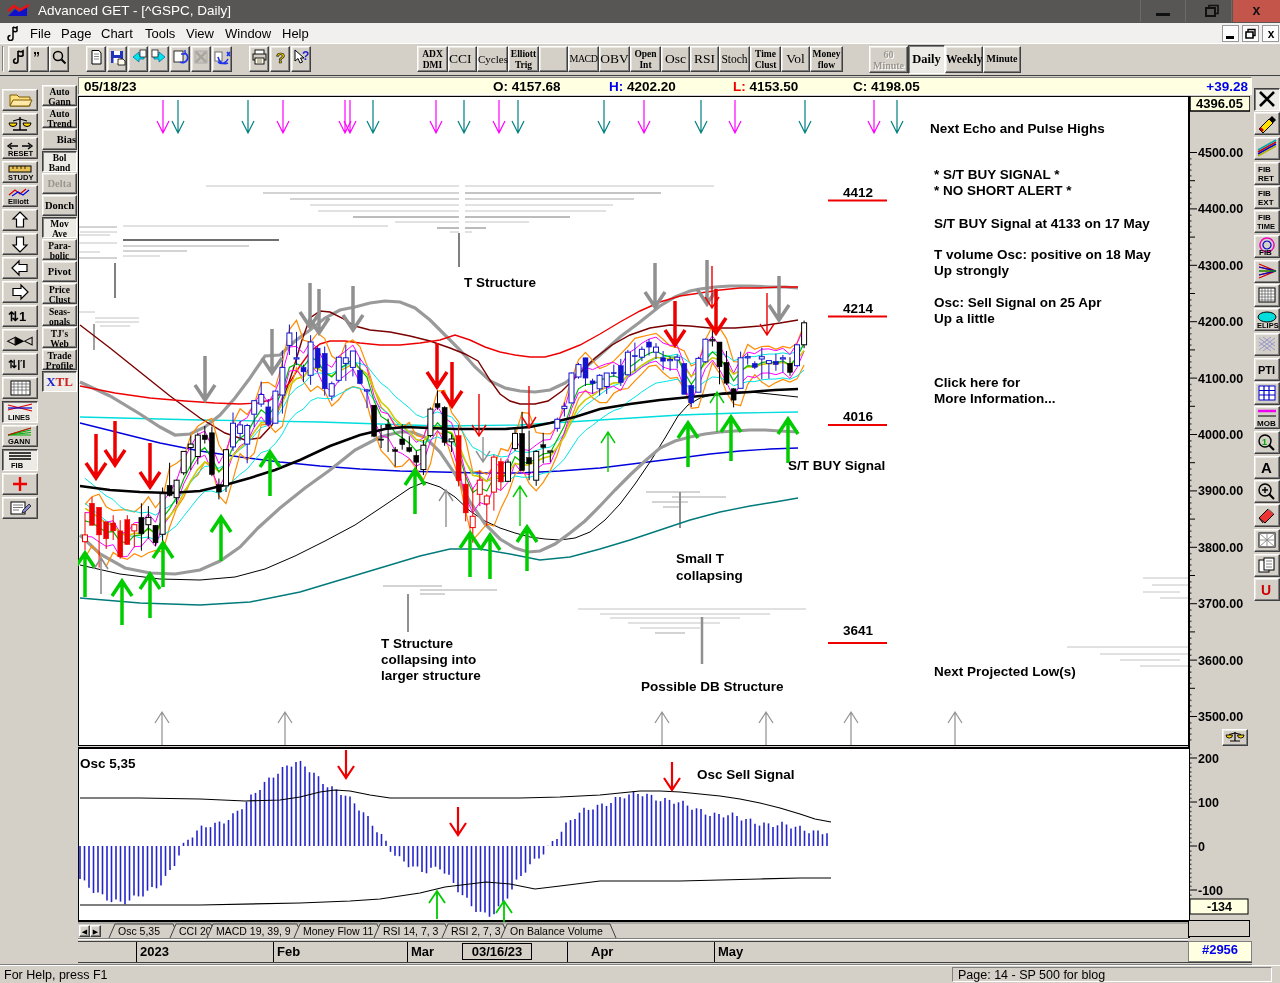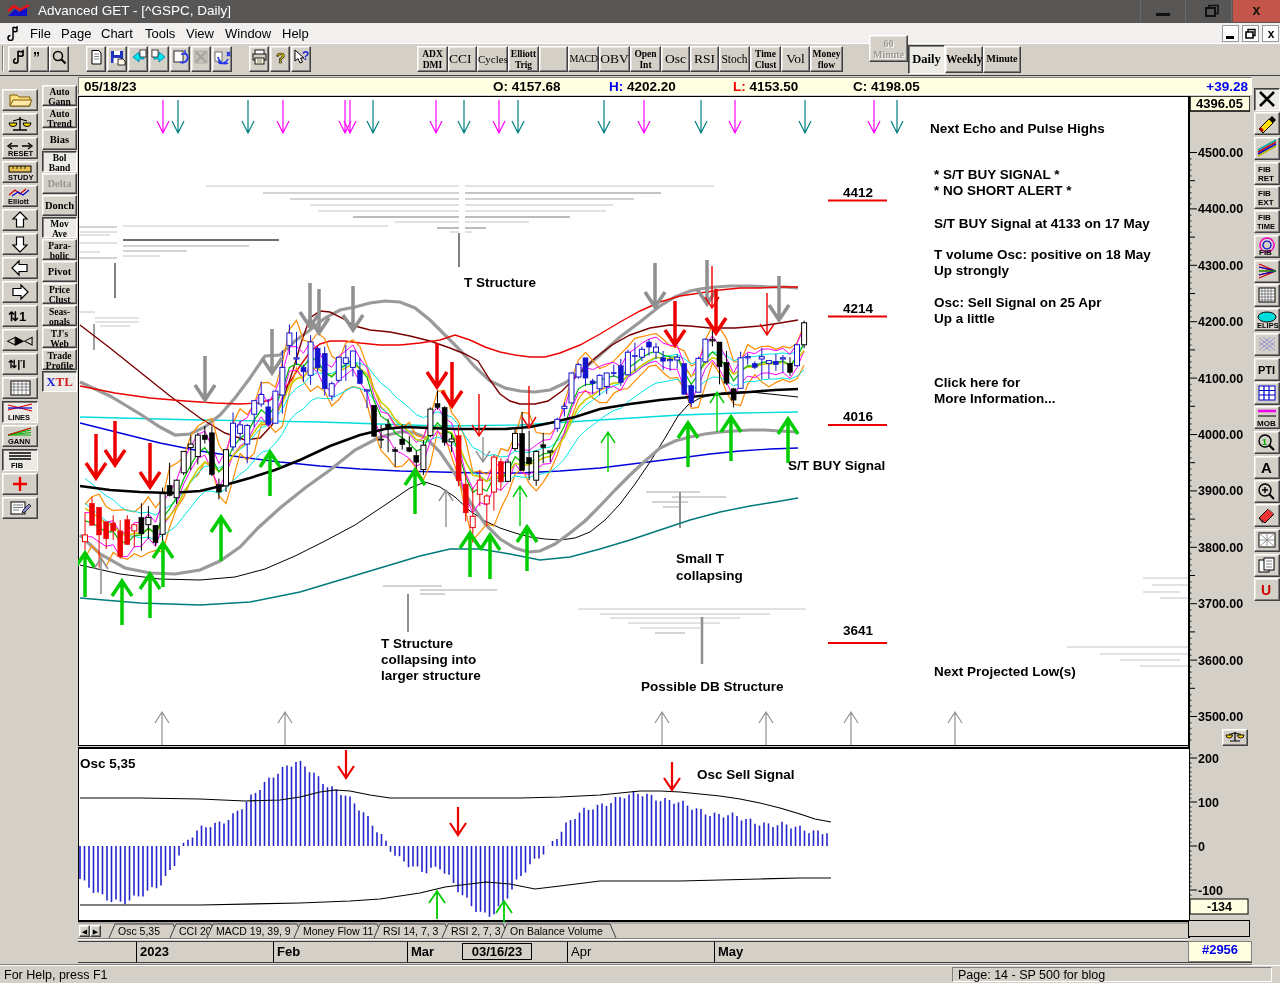--- a/index.html
+++ b/index.html
@@ -165,21 +165,21 @@
   </div>
 <div class="btn " style="left:750px;top:46px;width:31px;height:26px;">
     <div style="text-align:center;font-family:'Liberation Serif',serif;font-weight:bold;font-size:9.5px;line-height:10.5px;margin-top:2px">Time<br>Clust</div>
   </div>
 <div class="btn " style="left:781px;top:46px;width:29px;height:26px;">
     <div style="text-align:center;font-family:'Liberation Serif',serif;font-size:13.5px;line-height:24px;">Vol</div>
   </div>
 <div class="btn " style="left:810px;top:46px;width:33px;height:26px;">
     <div style="text-align:center;font-family:'Liberation Serif',serif;font-weight:bold;font-size:9.5px;line-height:10.5px;margin-top:2px">Money<br>flow</div>
   </div>
-<div class="btn " style="left:869px;top:35px;width:39px;height:27px;">
+<div class="btn " style="left:869px;top:46px;width:39px;height:27px;">
     <div style="text-align:center;font-family:'Liberation Serif',serif;font-weight:bold;font-size:10px;line-height:11px;margin-top:2px;color:#9a968e;text-shadow:1px 1px 0 #fff;">60<br>Minute</div>
   </div>
 <div class="btn pr" style="left:908px;top:45px;width:37px;height:29px;">
     <div style="text-align:center;font-family:'Liberation Serif',serif;font-weight:bold;font-size:12.5px;line-height:26px;">Daily</div>
   </div>
 <div class="btn " style="left:945px;top:46px;width:38px;height:27px;">
     <div style="text-align:center;font-family:'Liberation Serif',serif;font-weight:bold;font-size:11.5px;line-height:24px;">Weekly</div>
   </div>
 <div class="btn " style="left:983px;top:46px;width:38px;height:27px;">
     <div style="text-align:center;font-family:'Liberation Serif',serif;font-weight:bold;font-size:10px;line-height:24px;">Minute</div>
@@ -298,21 +298,21 @@
       <path d="M20 12 l6 -6 2 2 -6 6 -3 1 Z" fill="#88c" stroke="#000" stroke-width="0.7"></path>
     </svg>
   </div>
 <div class="btn " style="left:42px;top:85px;width:35px;height:21px;">
     <div style="text-align:center;font-family:'Liberation Serif',serif;font-weight:bold;font-size:9.5px;line-height:10px;margin-top:1px;color:#000">Auto<br>Gann</div>
   </div>
 <div class="btn " style="left:42px;top:107px;width:35px;height:21px;">
     <div style="text-align:center;font-family:'Liberation Serif',serif;font-weight:bold;font-size:9.5px;line-height:10px;margin-top:1px;color:#000">Auto<br>Trend</div>
   </div>
 <div class="btn " style="left:42px;top:129px;width:35px;height:21px;">
-    <div style="text-align:center;font-family:'Liberation Serif',serif;font-weight:bold;font-size:10.5px;line-height:19px;color:#000">Bias</div>
+    <div style="text-align:right;font-family:'Liberation Serif',serif;font-weight:bold;font-size:10.5px;line-height:19px;color:#000">Bias</div>
   </div>
 <div class="btn pr" style="left:42px;top:151px;width:35px;height:21px;">
     <div style="text-align:center;font-family:'Liberation Serif',serif;font-weight:bold;font-size:9.5px;line-height:10px;margin-top:1px;color:#000">Bol<br>Band</div>
   </div>
 <div class="btn " style="left:42px;top:173px;width:35px;height:21px;">
     <div style="text-align:center;font-family:'Liberation Serif',serif;font-weight:bold;font-size:10.5px;line-height:19px;color:#9a968e">Delta</div>
   </div>
 <div class="btn " style="left:42px;top:195px;width:35px;height:21px;">
     <div style="text-align:center;font-family:'Liberation Serif',serif;font-weight:bold;font-size:10.5px;line-height:19px;color:#000">Donch</div>
   </div>
@@ -1096,21 +1096,21 @@
     <text x="432" y="12.5" font-size="10.5">On Balance Volume</text>
   </svg>
 <div class="abs" style="left:78px;top:938px;width:1110px;height:2px;border-top:1px solid #808080;border-bottom:1px solid #fff;"></div>
 <div class="abs" style="left:78px;top:941px;width:1174px;height:22px;background:#d4d0c8;border-top:1px solid #404040;border-bottom:1px solid #404040;"></div>
 <div class="abs" style="left:140px;top:944px;font-size:13px;font-weight:bold;">2023</div>
 <div class="abs" style="left:136px;top:942px;width:1px;height:20px;background:#000;"></div>
 <div class="abs" style="left:277px;top:944px;font-size:13px;font-weight:bold;">Feb</div>
 <div class="abs" style="left:273px;top:942px;width:1px;height:20px;background:#000;"></div>
 <div class="abs" style="left:411px;top:944px;font-size:13px;font-weight:bold;">Mar</div>
 <div class="abs" style="left:407px;top:942px;width:1px;height:20px;background:#000;"></div>
-<div class="abs" style="left:571px;top:944px;font-size:13px;font-weight:normal;">Apr</div>
+<div class="abs" style="left:591px;top:944px;font-size:13px;font-weight:bold;">Apr</div>
 <div class="abs" style="left:567px;top:942px;width:1px;height:20px;background:#000;"></div>
 <div class="abs" style="left:718px;top:944px;font-size:13px;font-weight:bold;">May</div>
 <div class="abs" style="left:714px;top:942px;width:1px;height:20px;background:#000;"></div>
 <div class="abs" style="left:462px;top:943px;width:70px;height:17px;border:1px solid #000;background:#d4d0c8;text-align:center;font-size:13px;font-weight:bold;">03/16/23</div>
 <div class="abs" style="left:1188px;top:941px;width:64px;height:21px;background:#ffffe1;border:1px solid #808080;text-align:center;font-size:13px;font-weight:bold;color:#0000ee;">#2956</div>
 <div class="abs" style="left:0;top:964px;width:1280px;height:19px;background:#d4d0c8;border-top:1px solid #808080;box-shadow:inset 0 1px 0 #fff;"></div>
 <div class="abs" style="left:4px;top:968px;font-size:12.5px;">For Help, press F1</div>
 <div class="abs sunk" style="left:952px;top:967px;width:320px;height:15px;"></div>
 <div class="abs" style="left:958px;top:968px;font-size:12.5px;">Page: 14 - SP 500 for blog</div>
 <div class="abs" style="left:1252px;top:85px;width:28px;height:880px;background:#d4d0c8;"></div>

